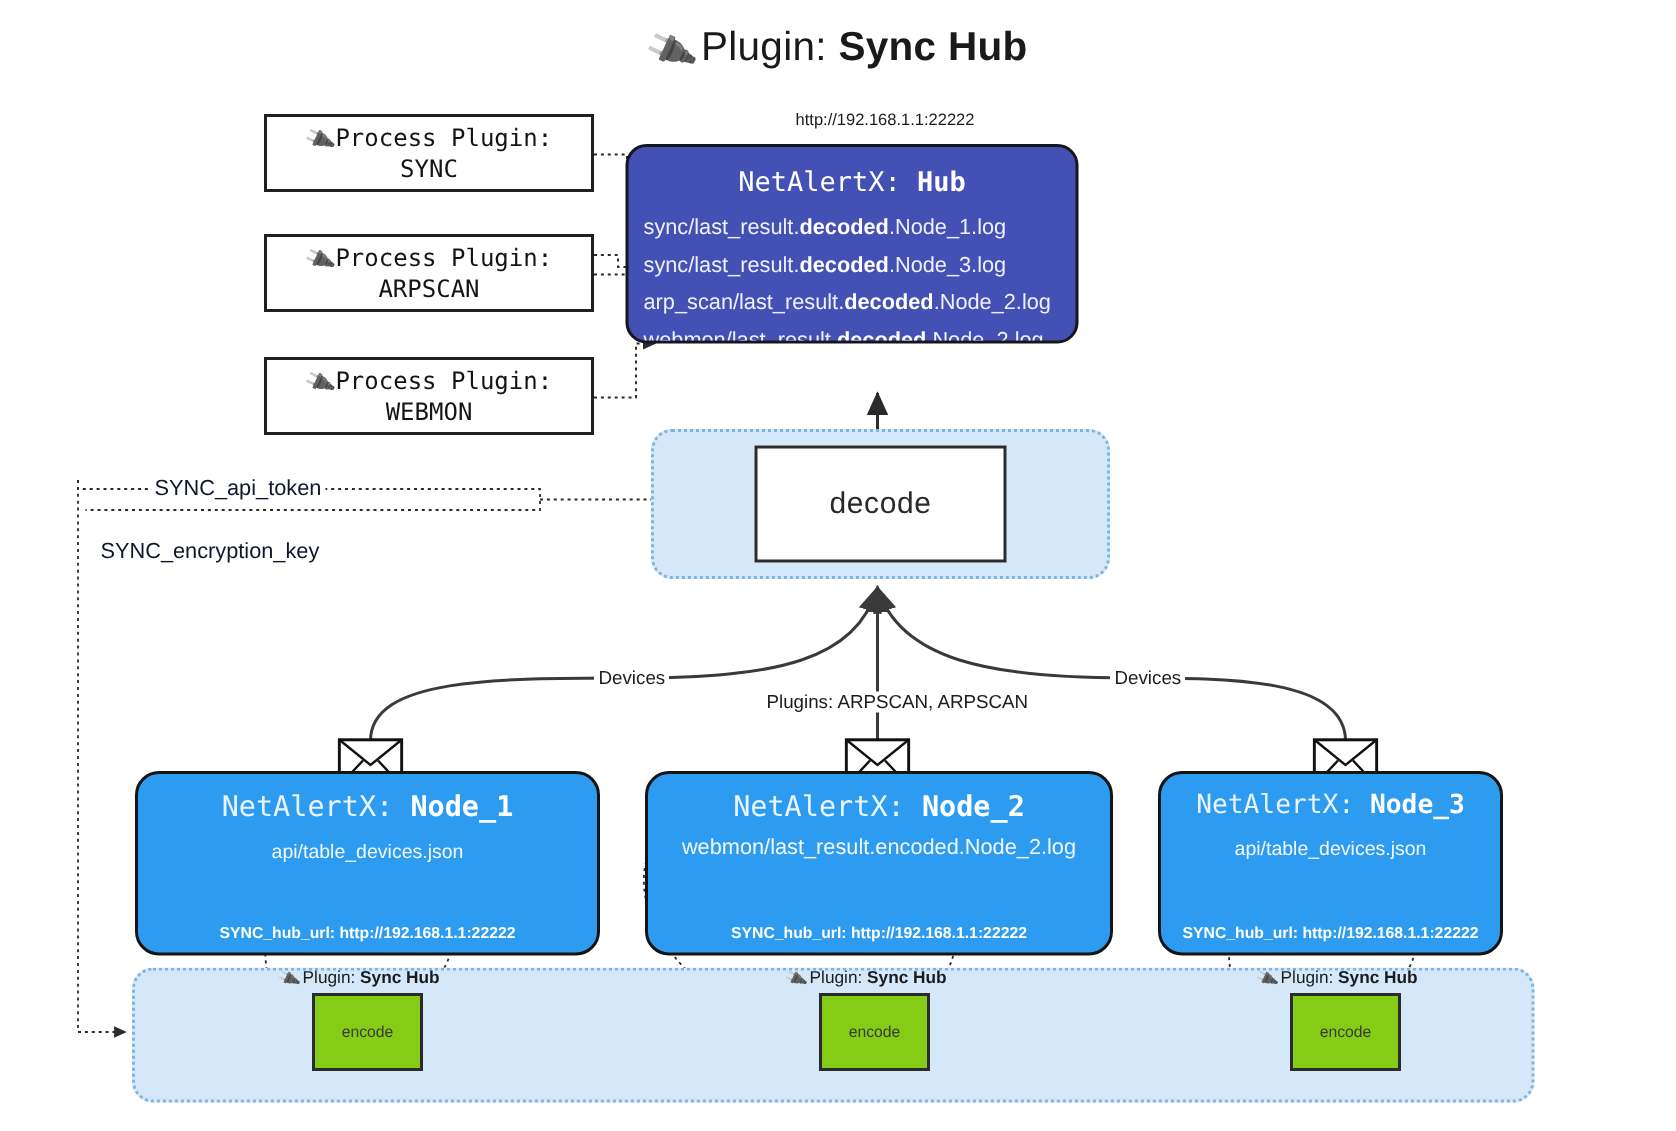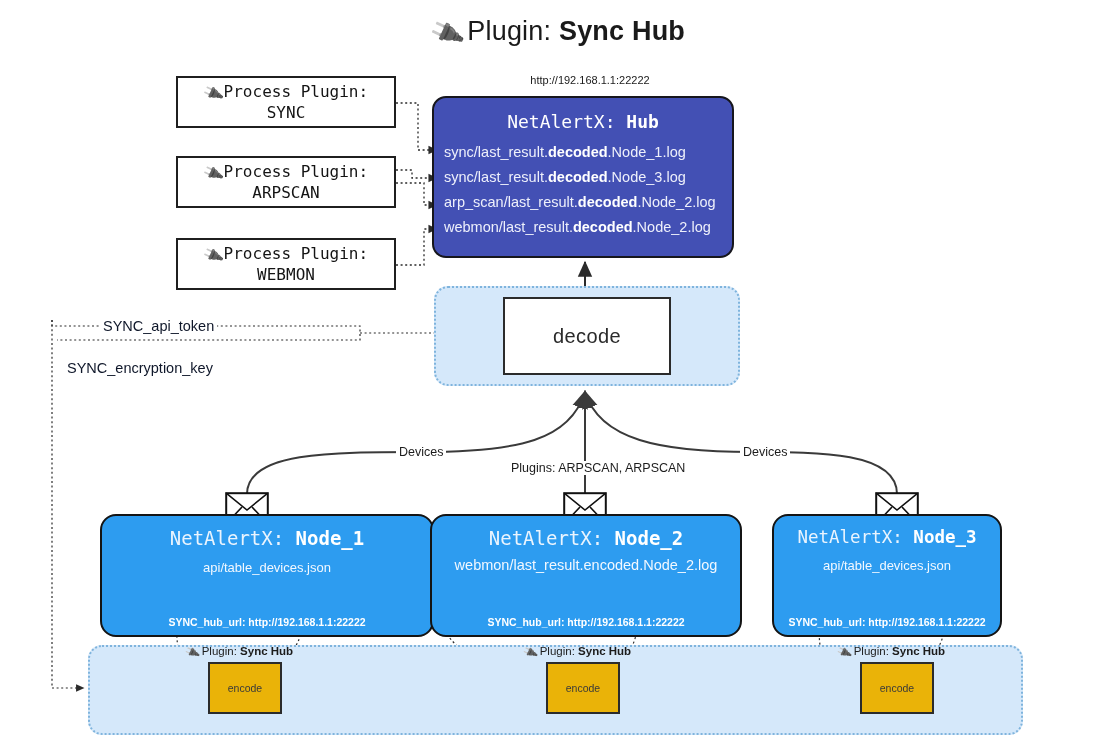--- a/index.html
+++ b/index.html
@@ -32,21 +32,21 @@
     font-size:16px;color:#141414;
     display:flex;flex-direction:column;align-items:center;justify-content:center;
     line-height:1.32;box-sizing:border-box;
   }
   .pbox .l1{white-space:nowrap;}
   .pbox .l1 .plug{font-family:"DejaVu Sans",sans-serif;font-size:15px;display:inline-block;transform:translateY(1px) rotate(-20deg);margin-right:1px;}
   .pbox .l2{white-space:nowrap;}
 
   
   .hub{
-    position:absolute;left:432px;top:96px;width:302px;height:162px;
+    position:absolute;left:417px;top:96px;width:302px;height:133px;
     background:#4350b4;border:2px solid #16161c;border-radius:14px;
     box-sizing:border-box;color:#ffffff;overflow:hidden;
   }
   .hub .hdr{
     font-family:"DejaVu Sans Mono","Liberation Mono",monospace;
     font-size:18px;text-align:center;margin-top:13px;white-space:nowrap;
   }
   .hub .hdr b{font-weight:bold;}
   .hub .rows{margin-top:8px;}
   .hub .row{
@@ -71,42 +71,42 @@
     position:absolute;left:88px;top:645px;width:935px;height:90px;
     background:#d5e8fa;border:2px dotted #7fb4dd;border-radius:14px;box-sizing:border-box;
   }
 
   
   .node{
     position:absolute;top:514px;height:123px;
     background:#2d9cf0;border:2.5px solid #141414;border-radius:16px;
     box-sizing:border-box;color:#ffffff;overflow:hidden;
   }
-  .node.n1{left:90px;width:334px;margin-left:10px;}
+  .node.n1{left:90px;width:310px;}
   .node.n2{left:430px;width:312px;}
   .node.n3{left:772px;width:230px;}
   .node .nhdr{
     font-family:"DejaVu Sans Mono","Liberation Mono",monospace;
     font-size:19px;text-align:center;margin-top:11px;white-space:nowrap;color:#eaf4fe;
   }
   .node.n3 .nhdr{font-size:17.5px;}
   .node .nhdr b{font-weight:bold;color:#ffffff;}
   .node .nline{
     text-align:center;font-size:13px;color:#f2f8ff;white-space:nowrap;margin-top:11px;
   }
   .node.n2 .nline{margin-top:8px;font-size:14.5px;}
   .node .nfoot{
     position:absolute;left:0;bottom:7px;width:100%;text-align:center;
     font-size:10.5px;color:#ffffff;white-space:nowrap;font-weight:600;
   }
 
   
   .encbox{
     position:absolute;top:662px;width:74px;height:52px;
-    background:#eab308;border:2px solid #2b2b2b;box-sizing:border-box;
+    background:#84cc16;border:2px solid #2b2b2b;box-sizing:border-box;
     display:flex;align-items:center;justify-content:center;
     font-size:10.5px;color:#3a3a3a;
   }
   .enclabel{
     position:absolute;top:645px;font-size:11.5px;white-space:nowrap;color:#1b1b1b;
   }
   .enclabel .plug{font-size:11px;display:inline-block;transform:translateY(1px) rotate(-20deg);margin-right:2px;}
   .enclabel b{font-weight:bold;}
 
   

